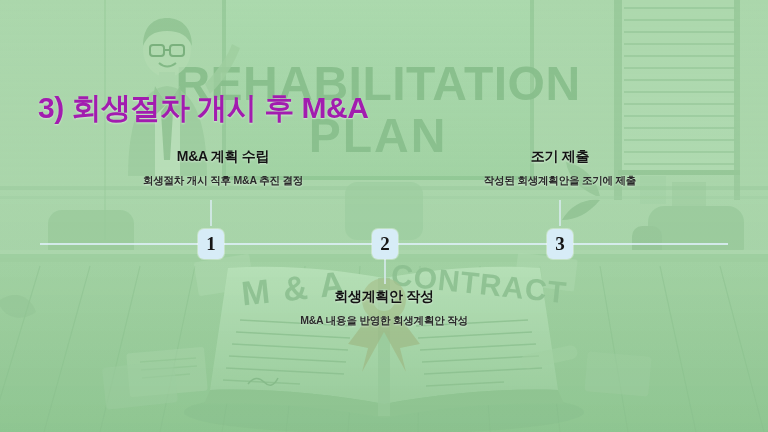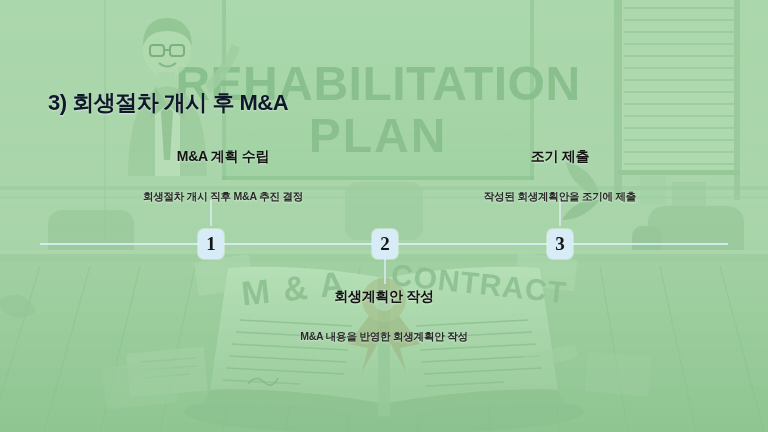--- a/index.html
+++ b/index.html
@@ -68,45 +68,45 @@
     font-family: "Liberation Serif", "DejaVu Serif", serif;
     font-size: 19px;
     font-weight: 700;
     color: #151515;
     box-shadow: 0 0 0 1px rgba(255,255,255,0.35);
   }
 
   
   #page-title {
     position: absolute;
-    left: 48px;
+    left: 38px;
     top: 88px;
-    font-size: 22px;
+    font-size: 30px;
     font-weight: 700;
-    color: #0f172a;
+    color: #a21caf;
     letter-spacing: -0.5px;
     white-space: nowrap;
     text-shadow: 0 1px 2px rgba(255,255,255,0.45);
   }
 
   
   .milestone {
     position: absolute;
     text-align: center;
     white-space: nowrap;
   }
   .ms-title {
     font-size: 14px;
     font-weight: 700;
     color: #131313;
     letter-spacing: -0.3px;
     text-shadow: 0 1px 2px rgba(255,255,255,0.5);
   }
   .ms-desc {
-    margin-top: 24px;
+    margin-top: 8px;
     font-size: 10.5px;
     font-weight: 600;
     color: #2a2a2a;
     letter-spacing: -0.2px;
     text-shadow: 0 1px 2px rgba(255,255,255,0.5);
   }
 
   svg { display: block; }
 </style>
 </head>

